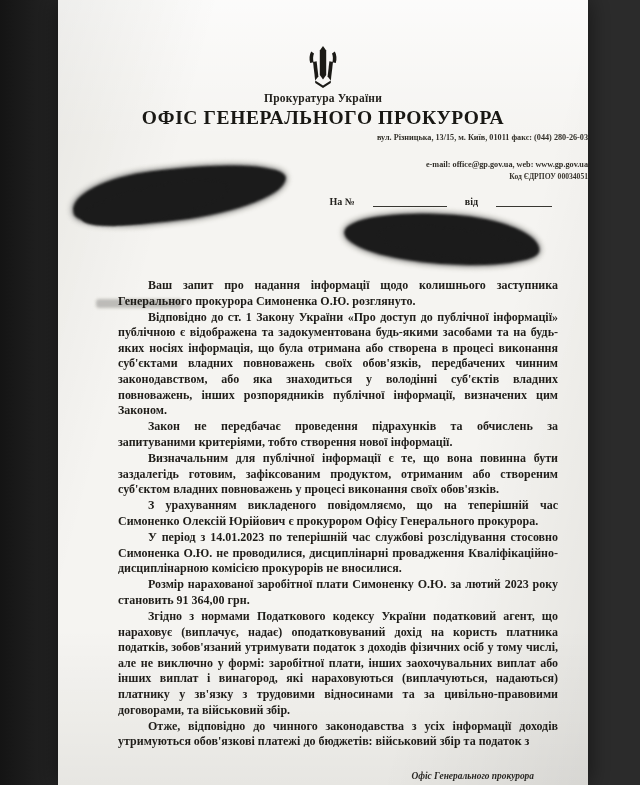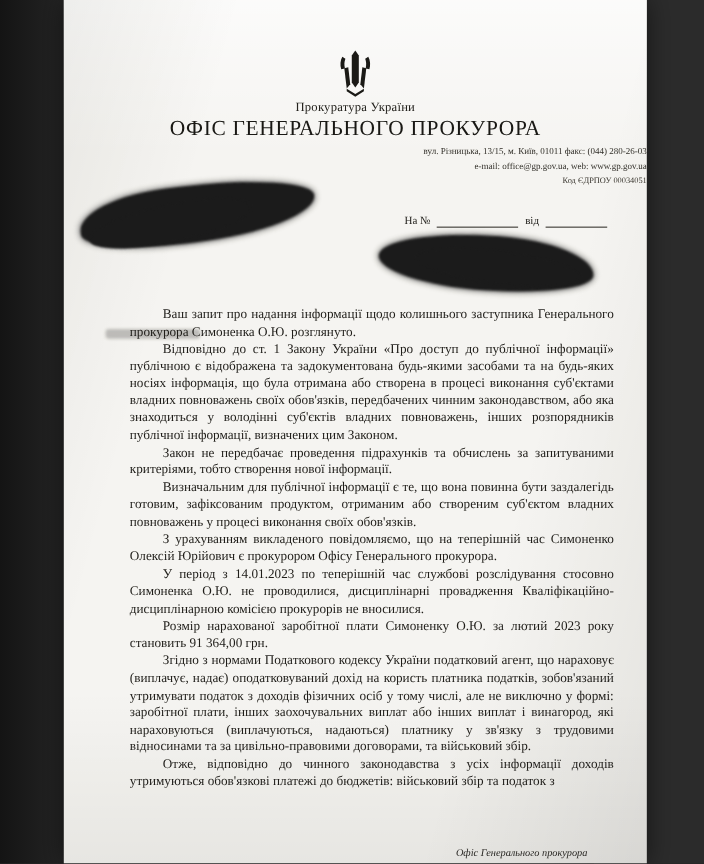--- a/index.html
+++ b/index.html
@@ -14,20 +14,21 @@
     overflow: hidden;
     font-family: "Liberation Serif", serif;
   }
 
   
   .photo {
     position: relative;
     width: 540px;
     height: 785px;
     background: #1e1e1e;
+    font-weight: bold;
   }
   .page {
     position: absolute;
     left: 58px;
     top: 0;
     width: 530px;
     height: 785px;
     background: #f3f2ee;
     background-image:
       linear-gradient(105deg, rgba(0,0,0,0.055) 0%, rgba(0,0,0,0.0) 22%, rgba(0,0,0,0.0) 72%, rgba(0,0,0,0.07) 100%),
@@ -72,36 +73,36 @@
     margin-top: 3px;
     font-family: "Liberation Serif", serif;
     text-transform: uppercase;
   }
   .addr-line {
     text-align: right;
     font-size: 8.2px;
     color: #33302a;
     margin-top: 4px;
   }
-  .addr-line.second { margin-top: 5px; }
+  .addr-line.second { margin-top: 18px; }
   .code-line {
     text-align: right;
     font-size: 7.6px;
     color: #3a362f;
     margin-top: 3px;
   }
 
   
   .ref-row {
     position: absolute;
     right: 36px;
     top: 196px;
     display: flex;
     align-items: flex-end;
-    gap: 6px;
+    gap: 18px;
     font-size: 10px;
     color: #262420;
   }
   .ref-rule {
     display: inline-block;
     width: 74px;
     border-bottom: 1px solid #3a3833;
     height: 11px;
   }
   .ref-rule.short { width: 56px; }

